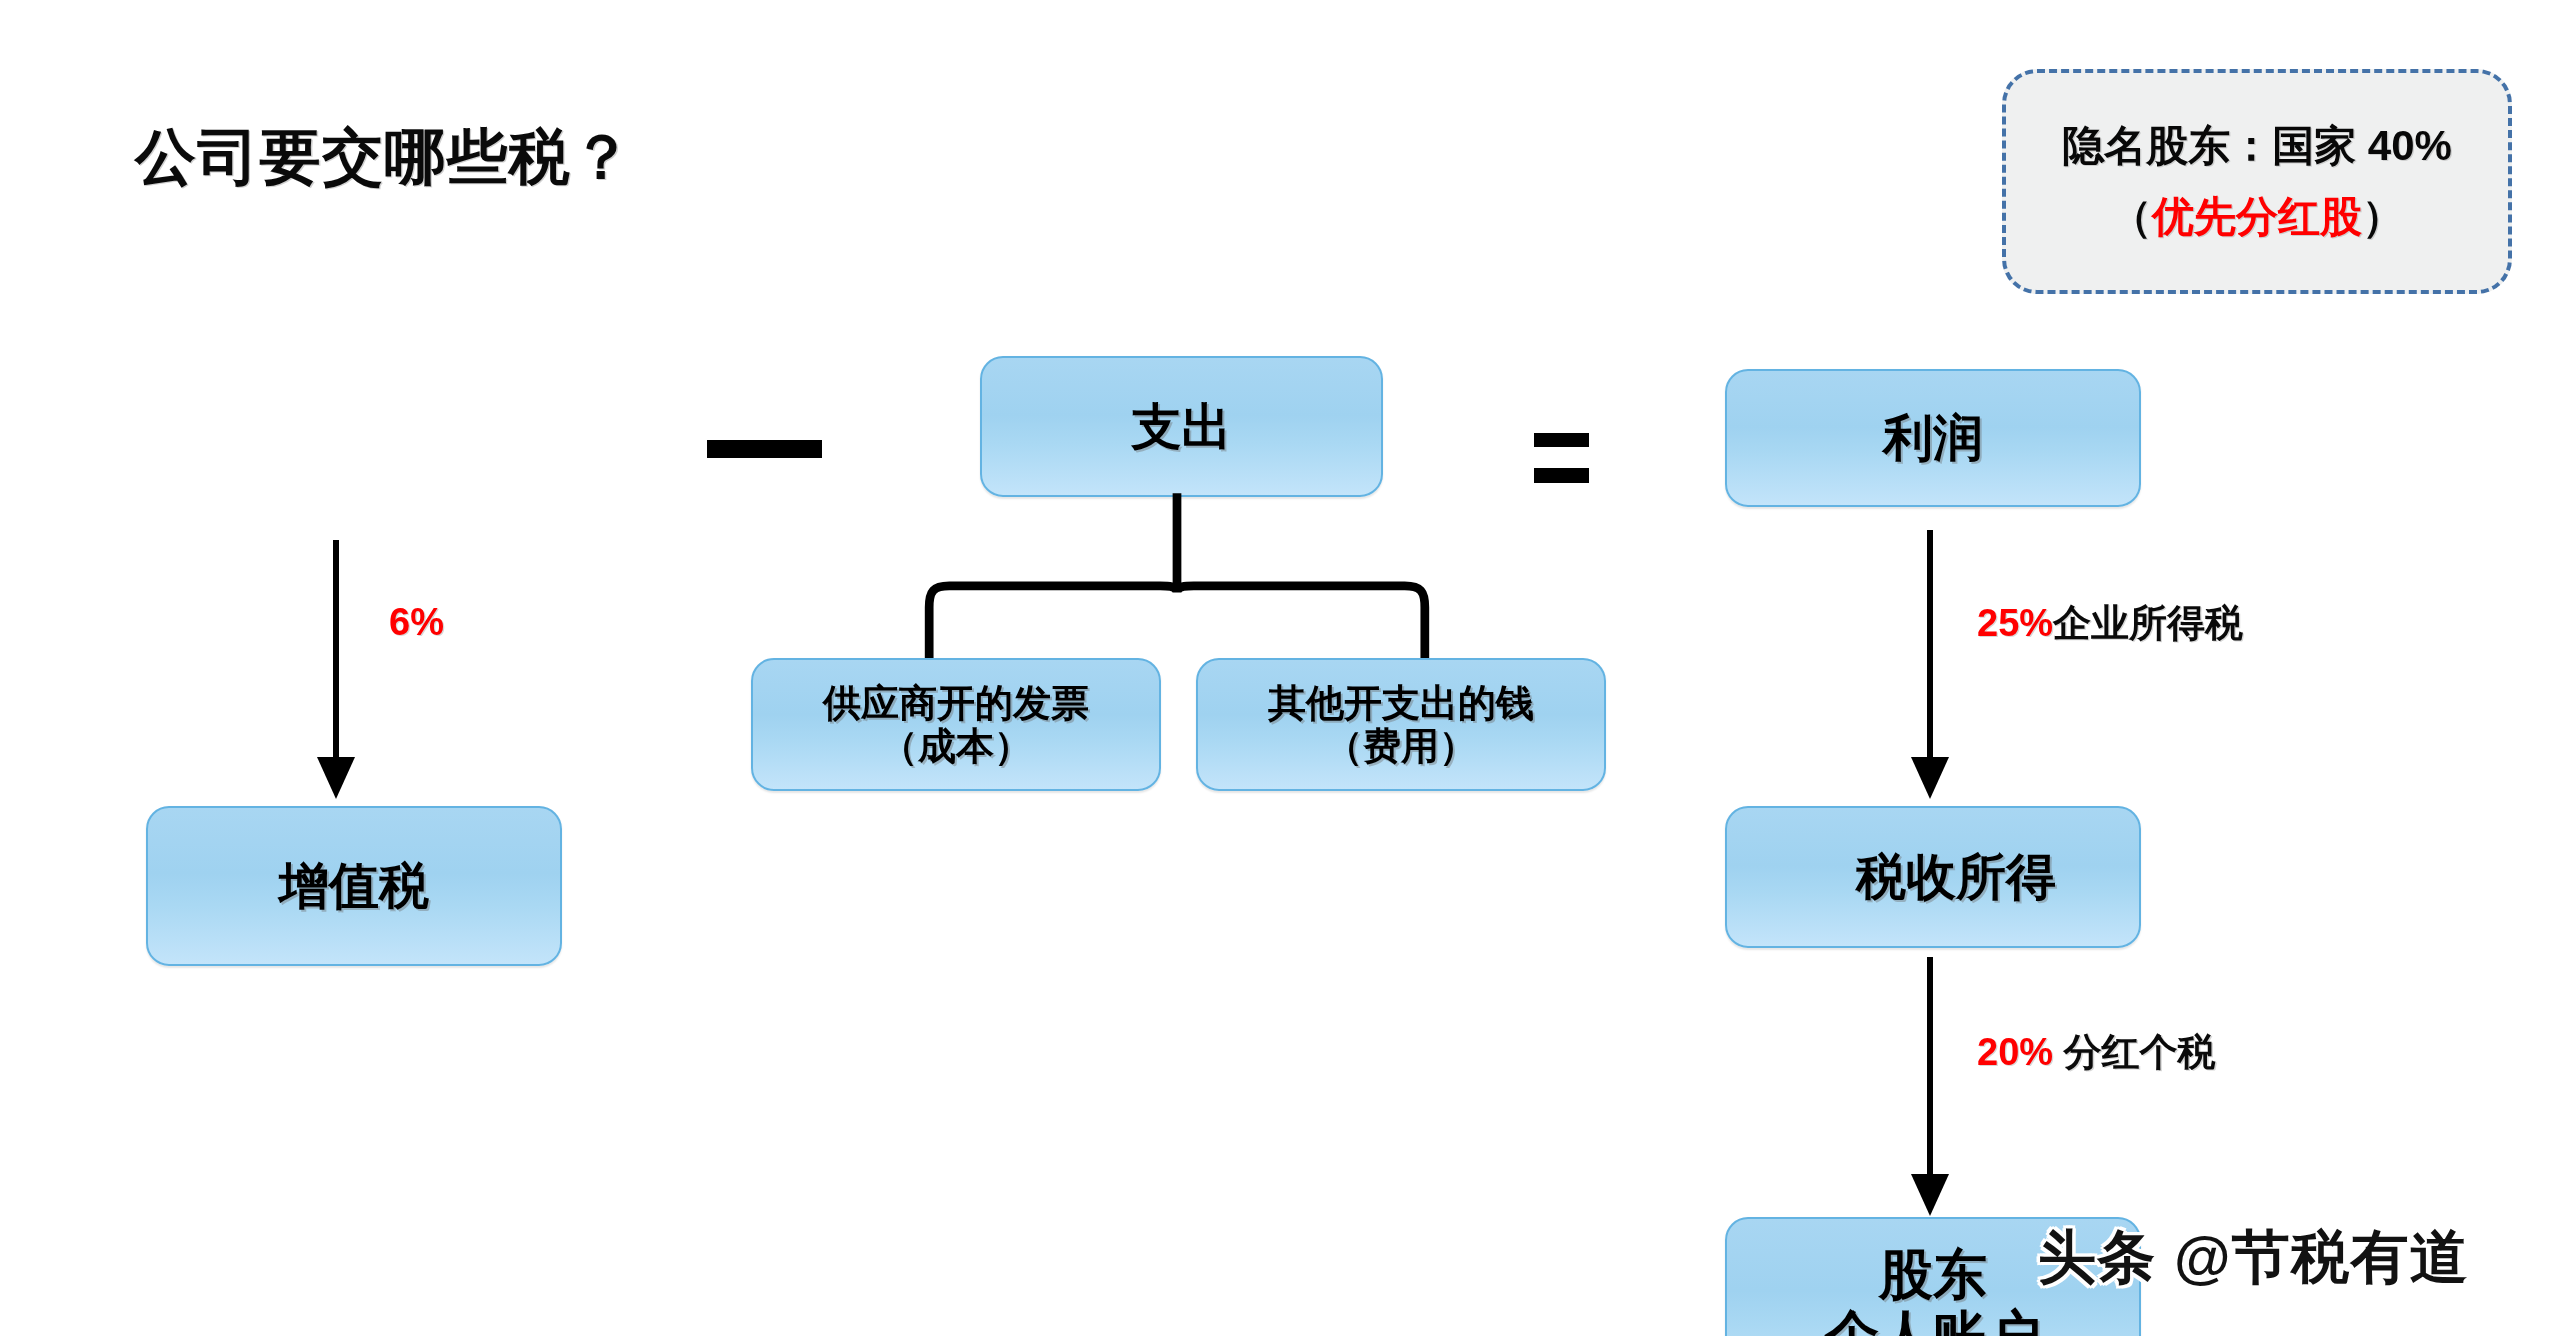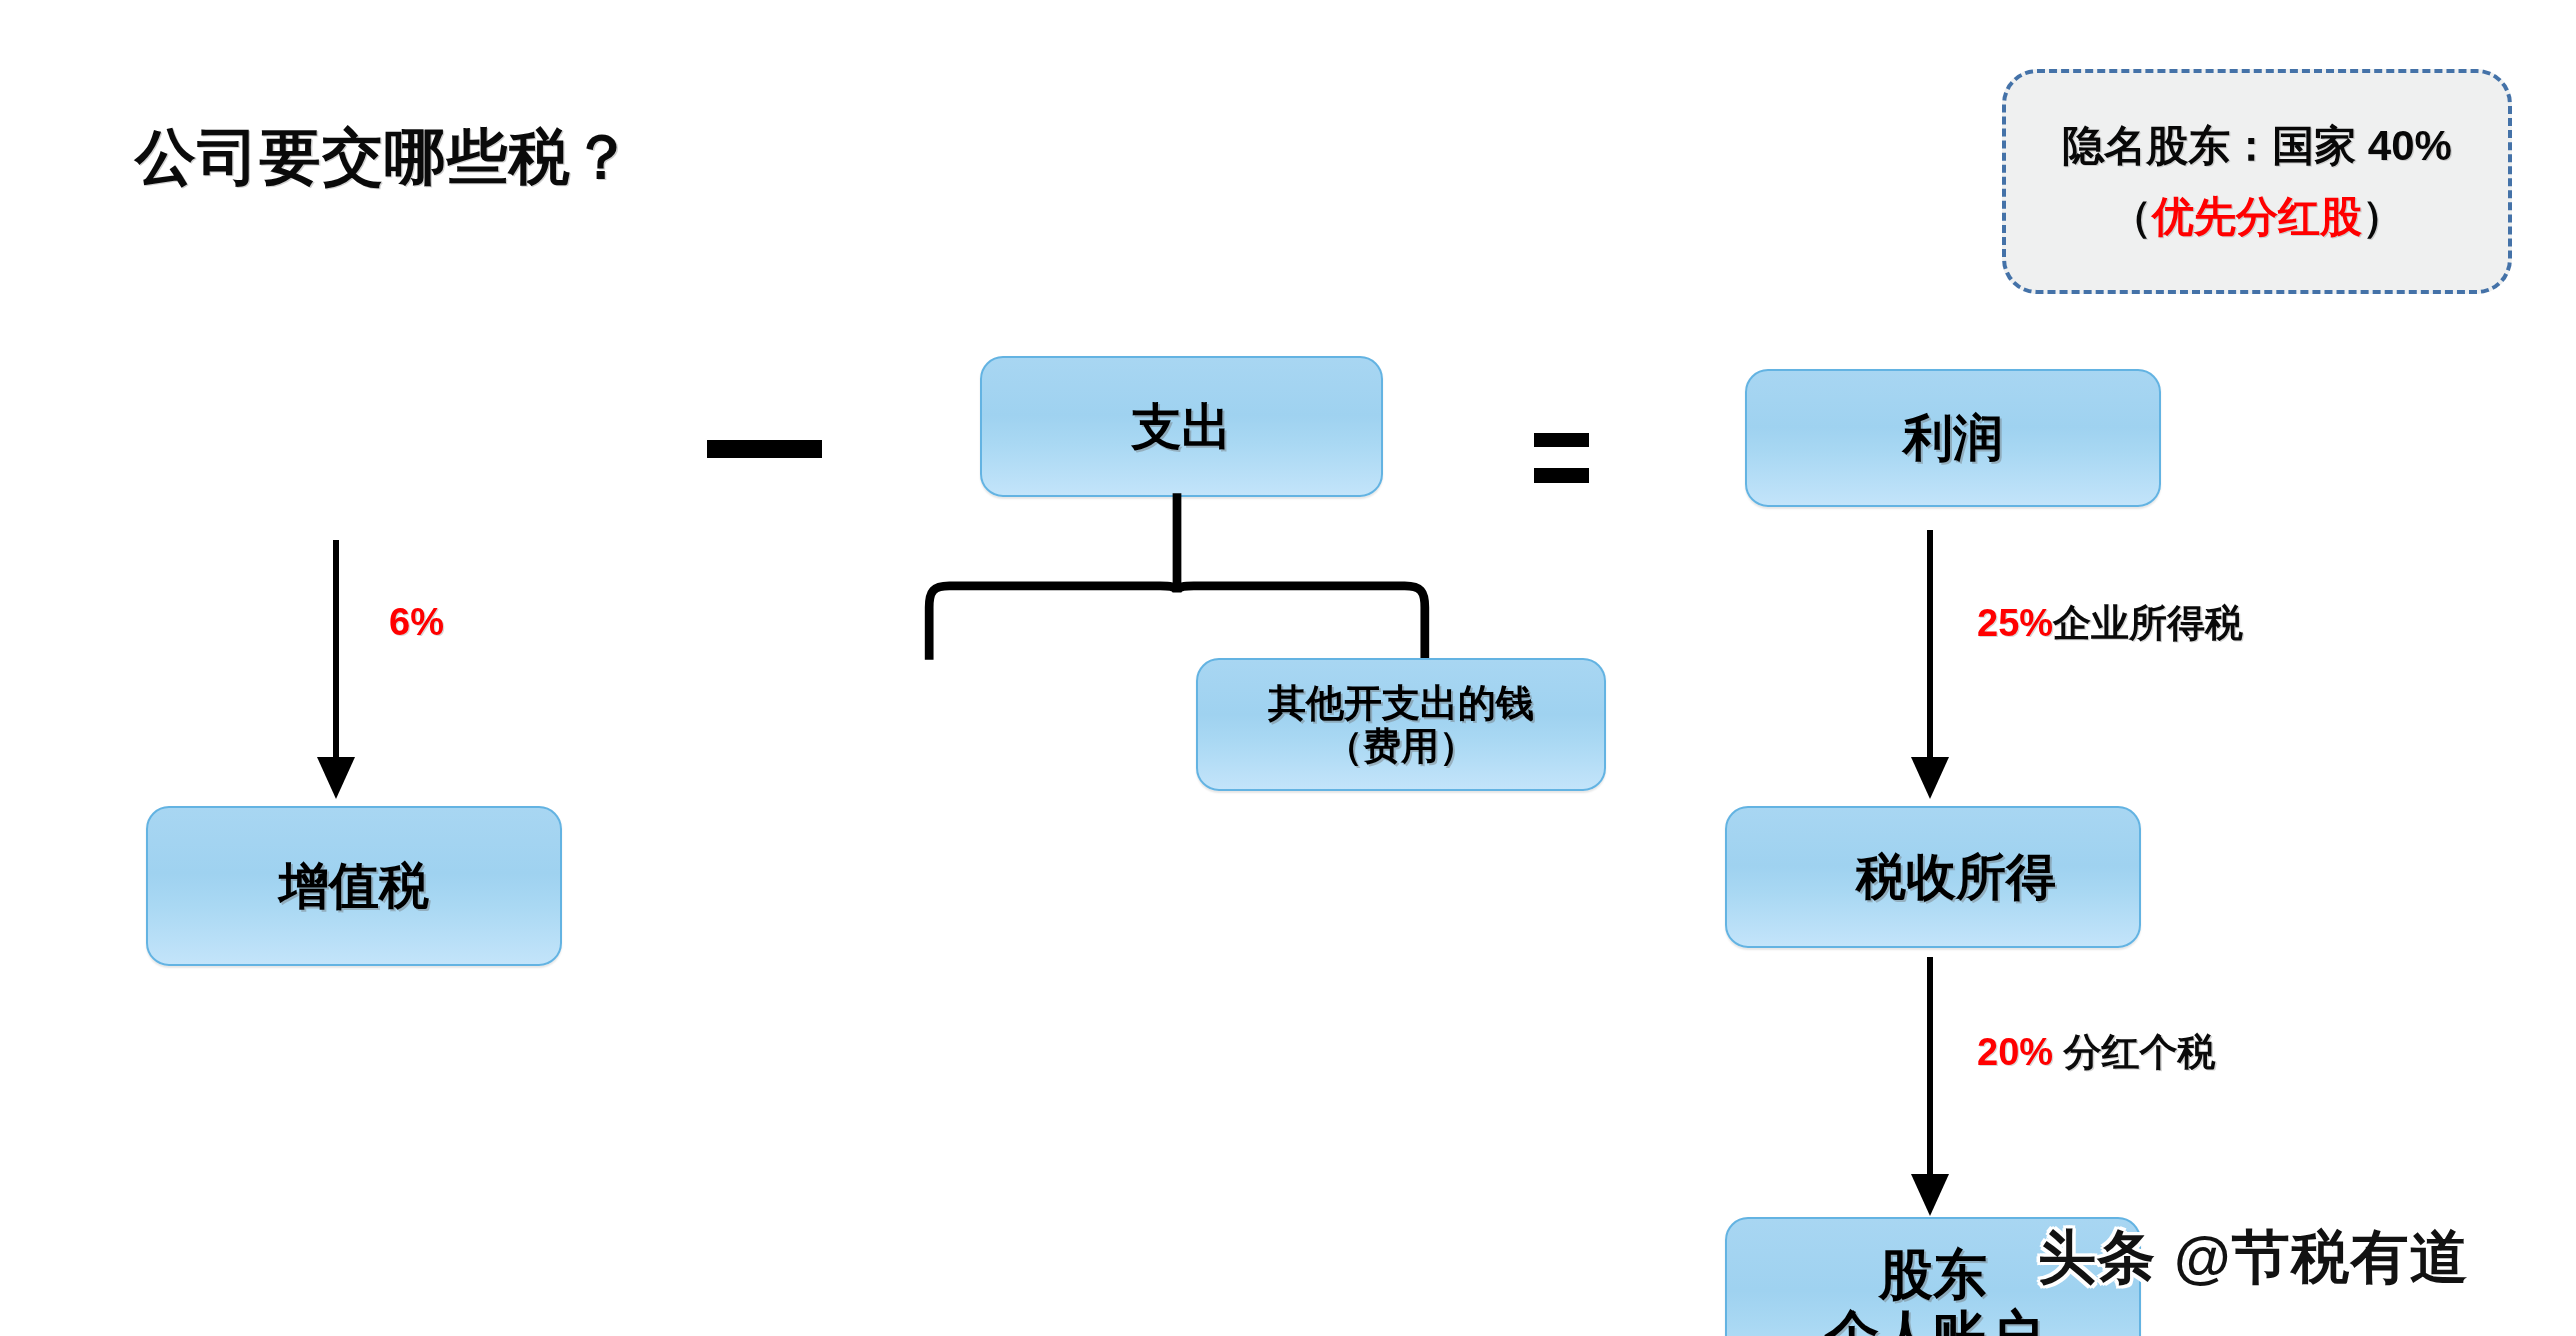--- a/index.html
+++ b/index.html
@@ -90,21 +90,21 @@
     white-space: nowrap;
     text-shadow: 2px 2px 0 rgba(110,110,110,.40);
   }
 
   .box.big    { font-size: 50px; }
   .box.medium { font-size: 38px; }
   .box.huge   { font-size: 54px; }
 
   #box-revenue   { left: 146px;  top: 366px;  width: 416px;  height: 142px; }
   #box-expense   { left: 980px; top: 356px;  width: 403px;  height: 141px; }
-  #box-profit    { left: 1725px; top: 369px;  width: 416px;  height: 138px; margin-left: 20px; }
+  #box-profit    { left: 1725px; top: 369px;  width: 416px;  height: 138px; }
   #box-vat       { left: 146px;  top: 806px; width: 416px;  height: 160px; }
   #box-taxable   { left: 1725px; top: 806px; width: 416px;  height: 142px; padding-left: 46px; }
   #box-cost      { left: 751px; top: 658px;  width: 410px;  height: 133px; }
   #box-fee       { left: 1196px; top: 658px;  width: 410px;  height: 133px; }
   #box-shareholder {
     left: 1725px; top: 1217px; width: 416px; height: 175px;
     border-radius: 23px 23px 0 0;
   }
 
   
@@ -238,20 +238,24 @@
     <span class="ln">利润</span>
   </div>
 
   <div id="brace-wrap">
     <svg width="544" height="175" viewBox="0 0 810 260" xmlns="http://www.w3.org/2000/svg">
       <path d="M 405 0 L 405 148 M 405 148 C 405 138 392 138 380 138 L 66 138 C 42 138 36 146 36 170 L 36 248
                M 405 148 C 405 138 418 138 430 138 L 744 138 C 768 138 774 146 774 170 L 774 248" fill="none" stroke="#000000" stroke-width="13" stroke-linecap="butt" stroke-linejoin="round"></path>
     </svg>
   </div>
 
+  <div class="box medium" id="box-cost">
+    <span class="ln">供应商开的发票</span>
+    <span class="ln">（成本）</span>
+  </div>
 
   <div class="box medium" id="box-fee">
     <span class="ln">其他开支出的钱</span>
     <span class="ln">（费用）</span>
   </div>
 
   <div class="arrow" id="arrow-vat">
     <span class="shaft"></span>
     <span class="head"></span>
   </div>

